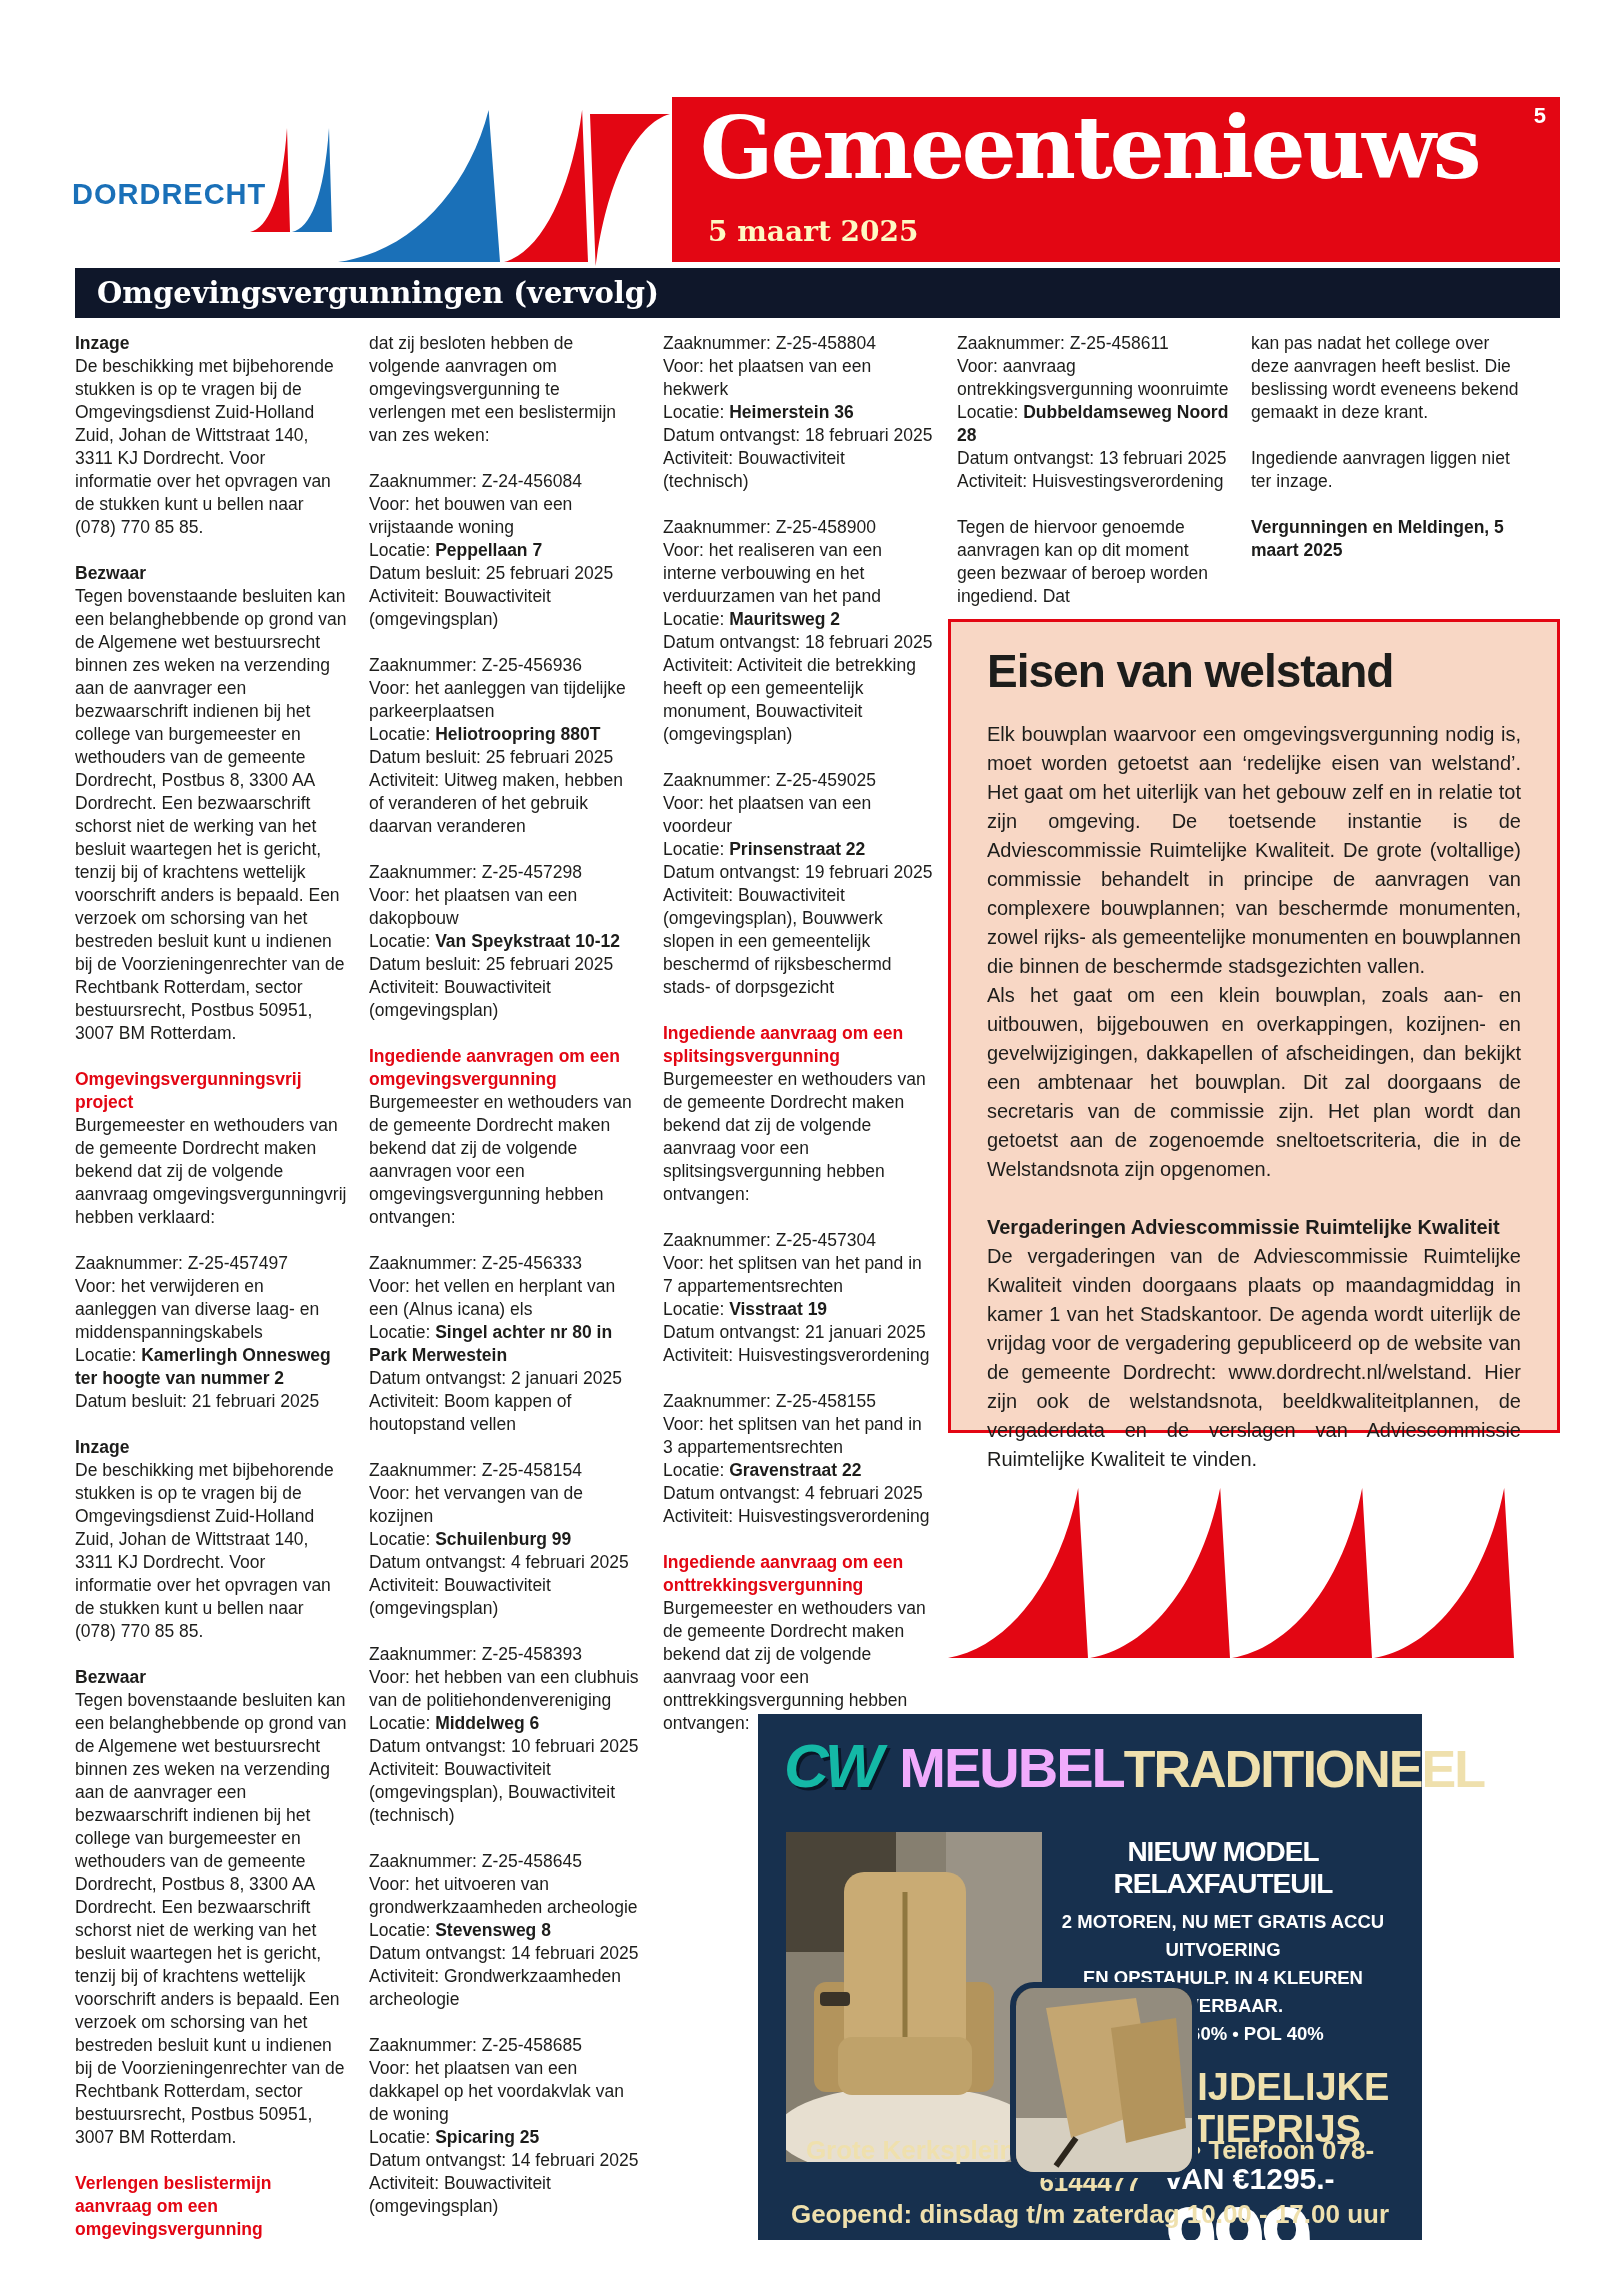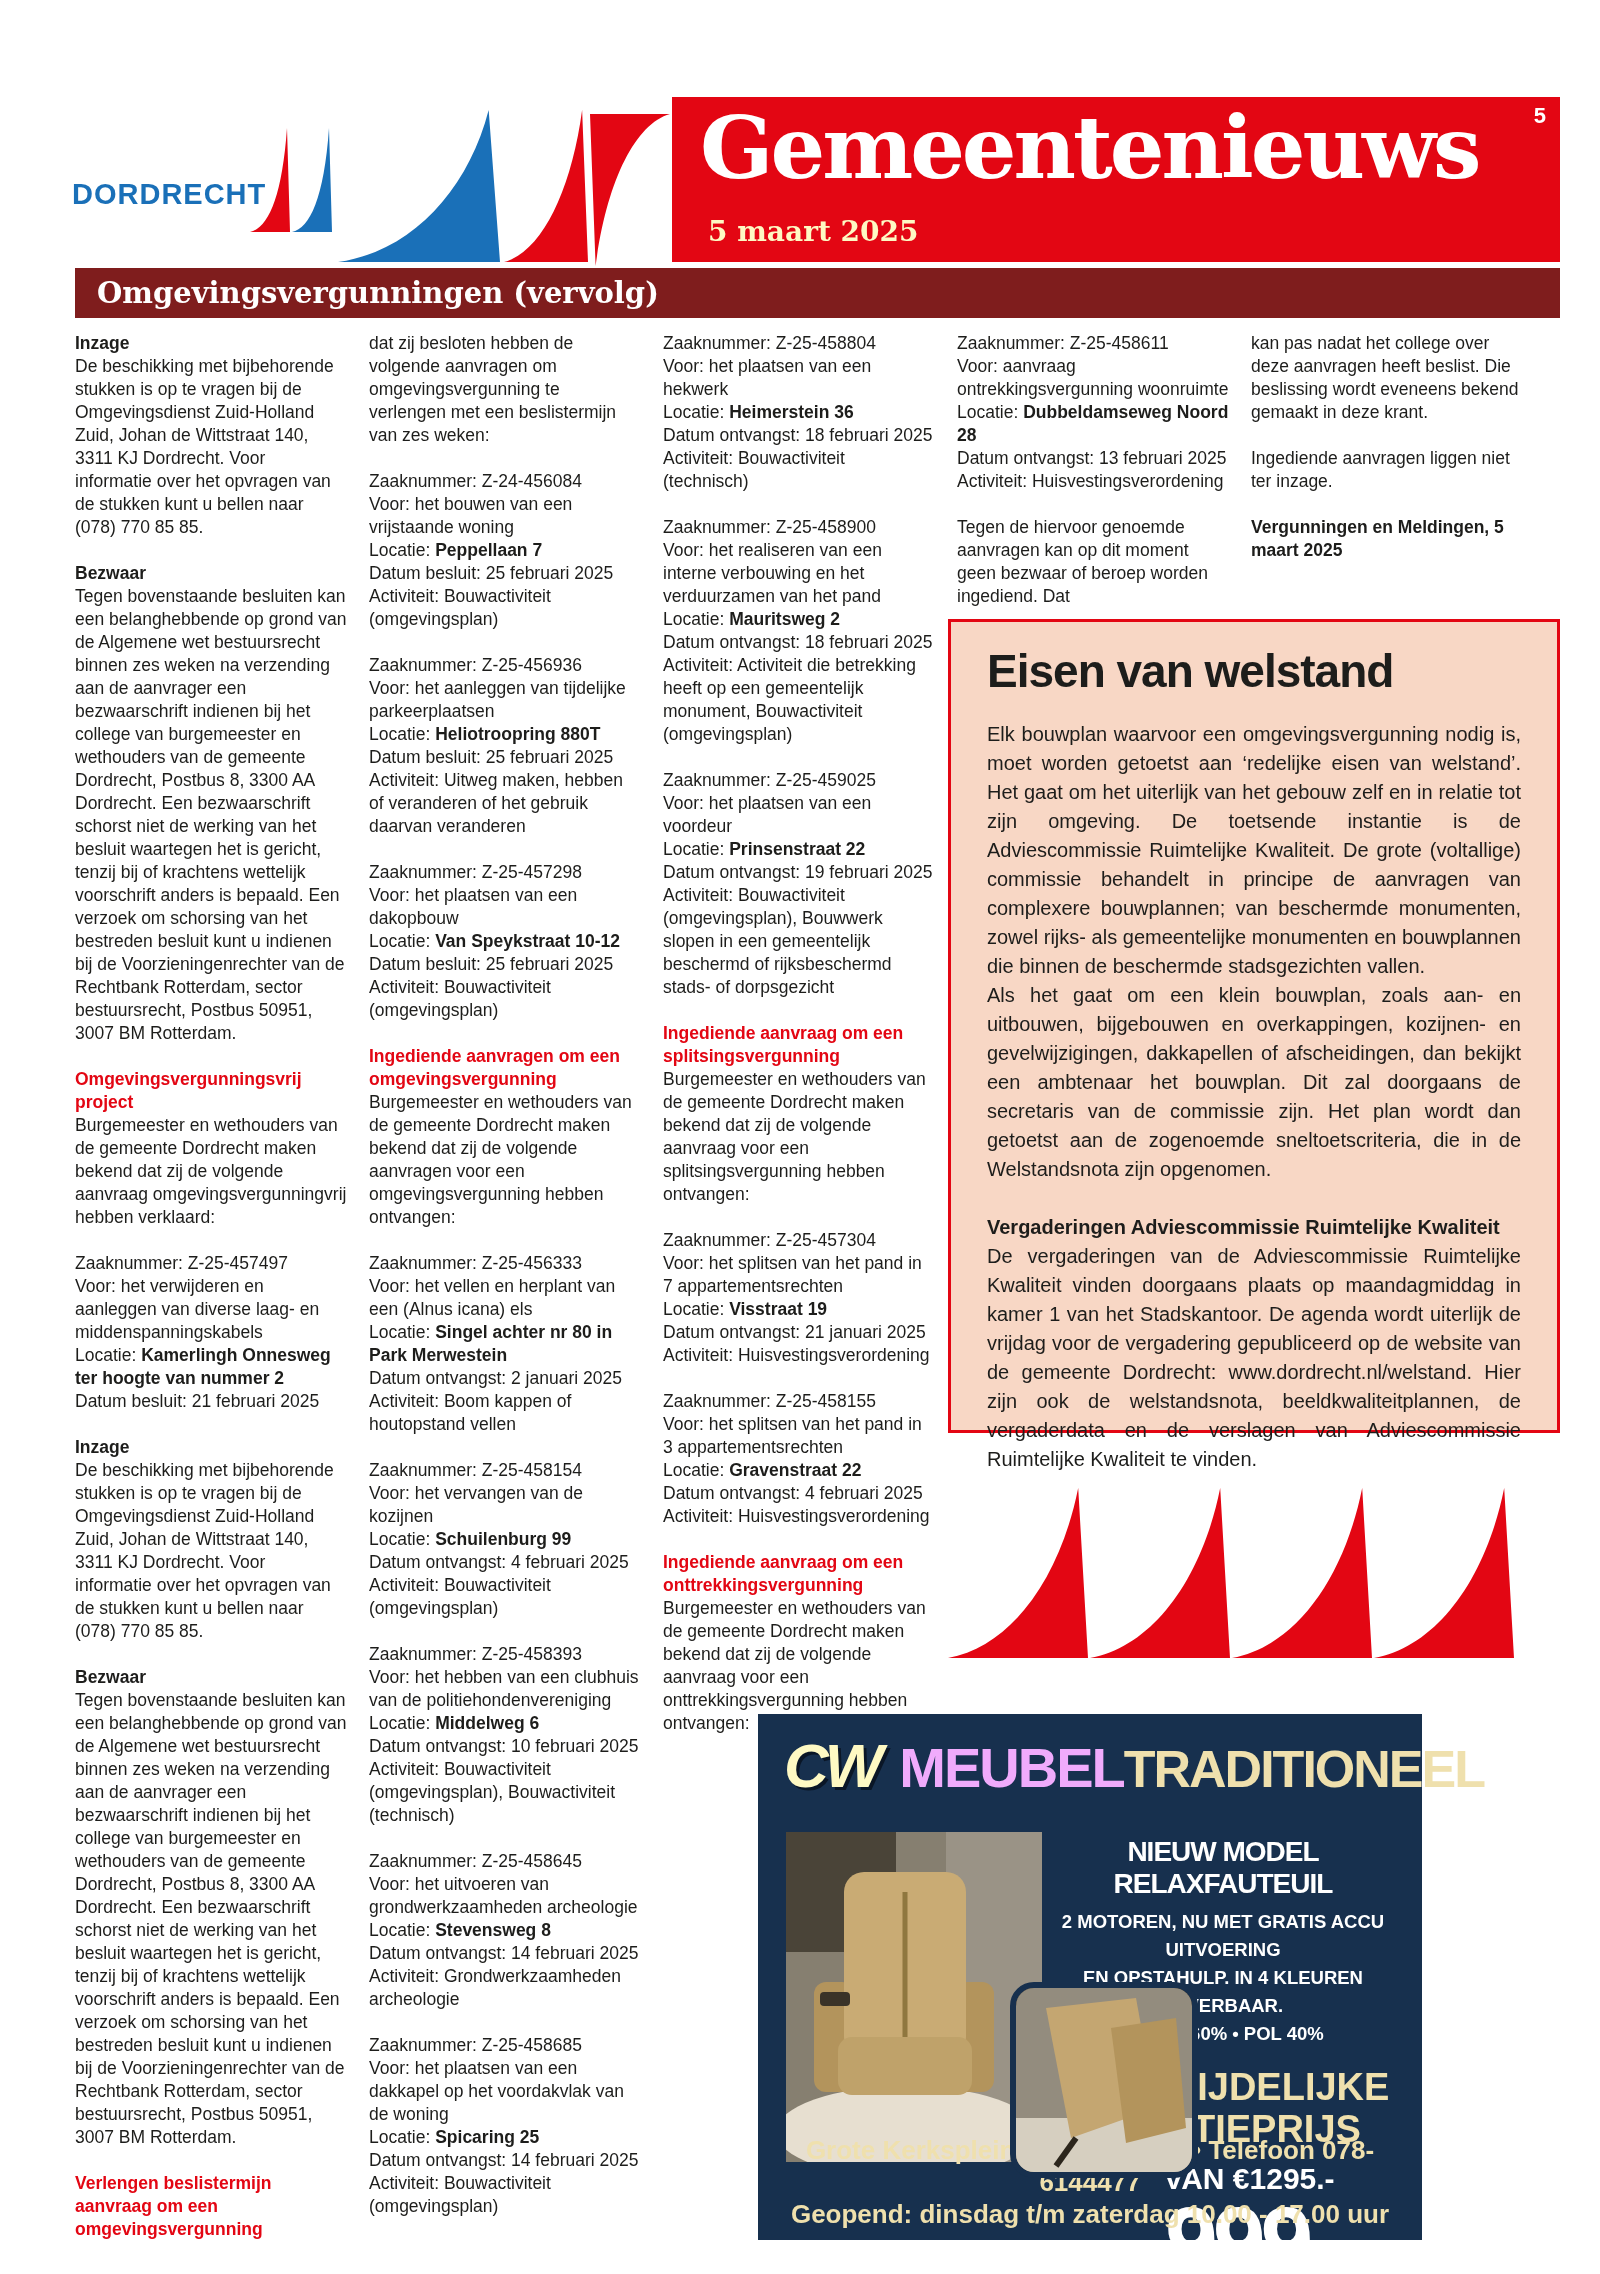--- a/index.html
+++ b/index.html
@@ -9,42 +9,42 @@
   .logo-text{position:absolute;left:72px;top:178px;font-size:29px;font-weight:bold;
              color:#1a70b8;letter-spacing:1px;}
   .logo-flame{position:absolute;left:250px;top:128px;}
   .wave{position:absolute;}
   .banner{position:absolute;left:672px;top:97px;width:888px;height:165px;background:#e30613;}
   .banner-title{position:absolute;left:28px;top:8px;color:#fff;font-size:86px;font-weight:bold;
                 font-family:"DejaVu Serif",serif;letter-spacing:-3px;line-height:1;}
   .banner-date{position:absolute;left:36px;bottom:14px;color:#fef9c3;font-size:28px;font-weight:bold;
                font-family:"DejaVu Serif",serif;}
   .banner-page{position:absolute;right:14px;top:6px;color:#fff;font-size:22px;font-weight:bold;}
-  .section-bar{position:absolute;left:75px;top:268px;width:1485px;height:50px;background:#7f1d1d;}
+  .section-bar{position:absolute;left:75px;top:268px;width:1485px;height:50px;background:#0f172a;}
   .section-bar span{display:block;padding-left:22px;line-height:50px;color:#fff;font-size:29px;
                     font-weight:bold;font-family:"DejaVu Serif",serif;}
   
   .columns{position:absolute;left:75px;top:332px;width:1448px;display:flex;gap:22px;}
   .column{width:272px;flex:0 0 272px;font-size:17.5px;line-height:23px;}
   .blk{margin-bottom:23px;}
   .blk.h{font-weight:bold;margin-bottom:0;}
   .blk.rh{font-weight:bold;color:#e30613;margin-bottom:0;}
   .pline b{font-weight:bold;}
   
   .welstand{position:absolute;left:948px;top:619px;width:612px;height:814px;box-sizing:border-box;
             background:#f8d7c5;border:3px solid #e30613;padding:20px 36px;}
   .welstand-title{font-size:46px;font-weight:bold;letter-spacing:-1px;margin:2px 0 22px 0;color:#1d1d1b;}
   .welstand-body{font-size:20px;line-height:29px;text-align:justify;}
   .welstand-sub{font-weight:bold;margin-top:29px;}
   
   .flames{position:absolute;left:948px;top:1488px;width:570px;height:170px;display:flex;gap:2px;}
   
   .ad{position:absolute;left:758px;top:1714px;width:664px;height:526px;background:#17304e;color:#fff;}
   .ad-logo-row{position:absolute;left:26px;right:14px;top:16px;display:flex;align-items:baseline;}
-  .ad-cw{font-size:62px;font-weight:bold;font-style:italic;color:#fef9c3;letter-spacing:-4px;
+  .ad-cw{font-size:62px;font-weight:bold;font-style:italic;color:#14b8a6;letter-spacing:-4px;
          text-shadow:3px 3px 0 #0a1626;}
   .ad-bar{width:3px;height:50px;background:#efe0ad;margin:0 10px;align-self:center;}
   .ad-meubel{font-size:56px;font-weight:bold;color:#f0abfc;letter-spacing:-2px;}
   .ad-trad{font-size:52px;font-weight:bold;color:#efe0ad;letter-spacing:-2px;margin-left:auto;}
   .ad-photo{position:absolute;left:28px;top:118px;width:256px;height:330px;overflow:hidden;}
   .ad-photo2{position:absolute;left:252px;top:268px;width:176px;height:184px;border-radius:24px;
              border:6px solid #17304e;overflow:hidden;z-index:2;}
   .ad-right{position:absolute;left:276px;top:122px;width:378px;text-align:center;}
   .ad-headline{font-size:28px;font-weight:bold;letter-spacing:-1px;}
   .ad-sub{font-size:18.5px;font-weight:bold;line-height:28px;margin-top:8px;}

